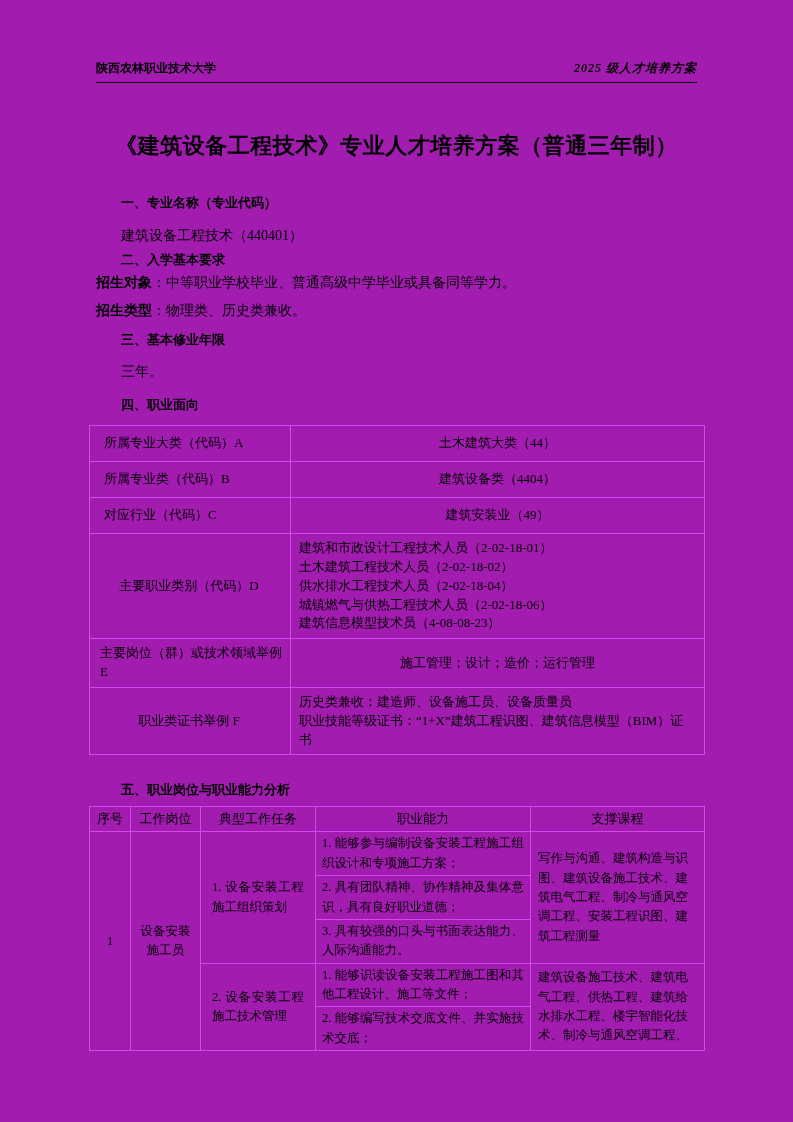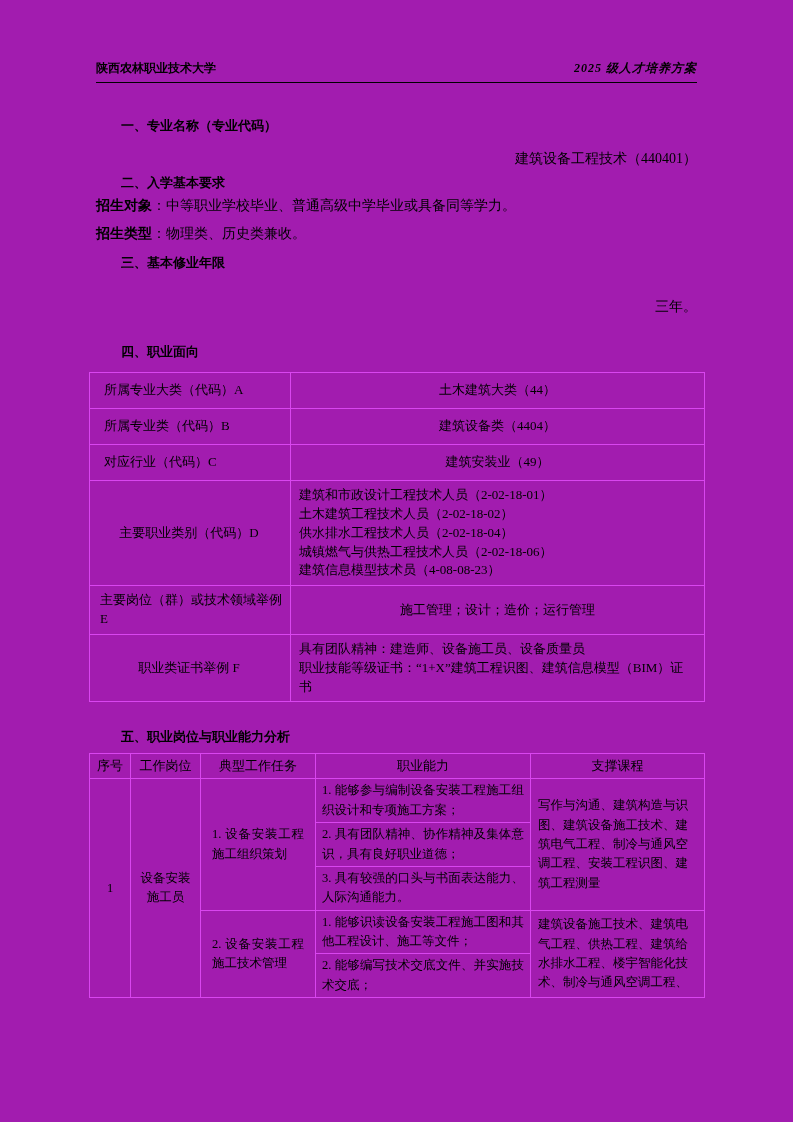--- a/index.html
+++ b/index.html
@@ -17,23 +17,23 @@
   }
   .hdr .right { font-style:italic; letter-spacing:1px; }
   
   .title {
     margin-top:48px; text-align:center; font-size:22px; font-weight:bold;
     letter-spacing:0.5px; line-height:1.32;
   }
   
   .sec  { font-size:13px; font-weight:bold; padding-left:25px; line-height:21px; }
   .body { font-size:14px; line-height:20px; }
-  .ind  { padding-left:25px;text-align:right; }
+  .ind  { padding-left:25px; }
   .mt32{margin-top:32px}.mt13{margin-top:13px}.mt11{margin-top:3px}
-  .mt8{margin-top:8px}.mt12{margin-top:24px}.mt14{margin-top:24px}
+  .mt8{margin-top:8px}.mt12{margin-top:12px}.mt14{margin-top:24px}
   .mt10{margin-top:10px}.mt6{margin-top:6px}
   .blabel { font-weight:bold; }
   
   table { border-collapse:collapse; width:615px; margin-left:-7px; table-layout:fixed; }
   td,th { border:1px solid #d946ef; }
   
   .t1 { font-size:13px; }
   .t1 td { padding:5px 8px; vertical-align:middle; line-height:1.45; }
   .t1 .lbl { text-align:left; padding-left:14px; }
   .t1 .lblc { text-align:center; padding-left:6px; }
@@ -55,20 +55,21 @@
 </head>
 <body>
 
 <div class="page">
 
   <div class="hdr">
     <span>陕西农林职业技术大学</span>
     <span class="right">2025 级人才培养方案</span>
   </div>
 
+  <div class="title">《建筑设备工程技术》专业人才培养方案（普通三年制）</div>
 
   <div class="sec mt32">一、专业名称（专业代码）</div>
   <p class="body ind mt13">建筑设备工程技术（440401）</p>
 
   <div class="sec mt11">二、入学基本要求</div>
   <p class="body mt11"><span class="blabel">招生对象</span><span>：中等职业学校毕业、普通高级中学毕业或具备同等学力。</span></p>
   <p class="body mt8"><span class="blabel">招生类型</span><span>：物理类、历史类兼收。</span></p>
 
   <div class="sec mt8">三、基本修业年限</div>
   <p class="body ind mt12">三年。</p>
@@ -103,21 +104,21 @@
         <div>建筑信息模型技术员（4-08-08-23）</div>
       </td>
     </tr>
     <tr>
       <td class="lble h41">主要岗位（群）或技术领域举例 E</td>
       <td class="valc">施工管理；设计；造价；运行管理</td>
     </tr>
     <tr>
       <td class="lblc">职业类证书举例 F</td>
       <td class="vall">
-        <div>具有团队精神：建造师、设备施工员、设备质量员</div>
+        <div>历史类兼收：建造师、设备施工员、设备质量员</div>
         <div>职业技能等级证书：“1+X”建筑工程识图、建筑信息模型（BIM）证书</div>
       </td>
     </tr>
   </tbody>
     </table>
 
   <div class="sec mt14">五、职业岗位与职业能力分析</div>
 
   <table class="t2 mt6">
     <colgroup>

